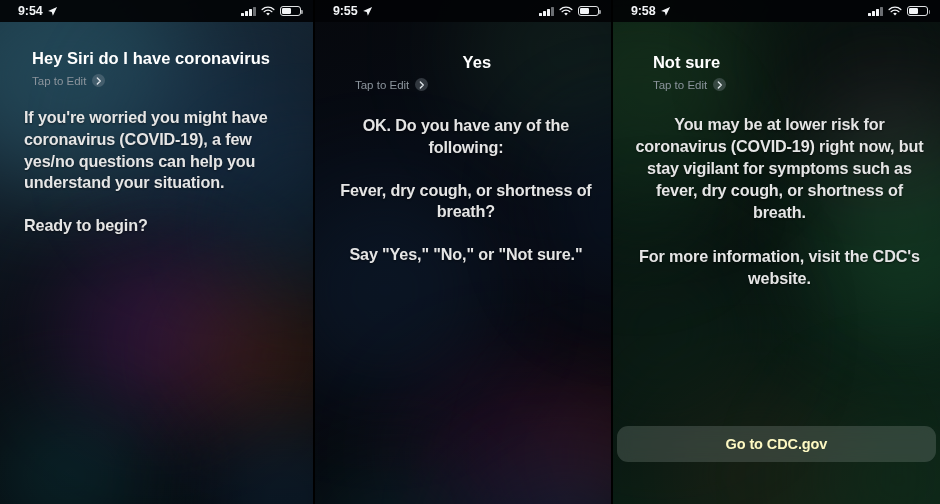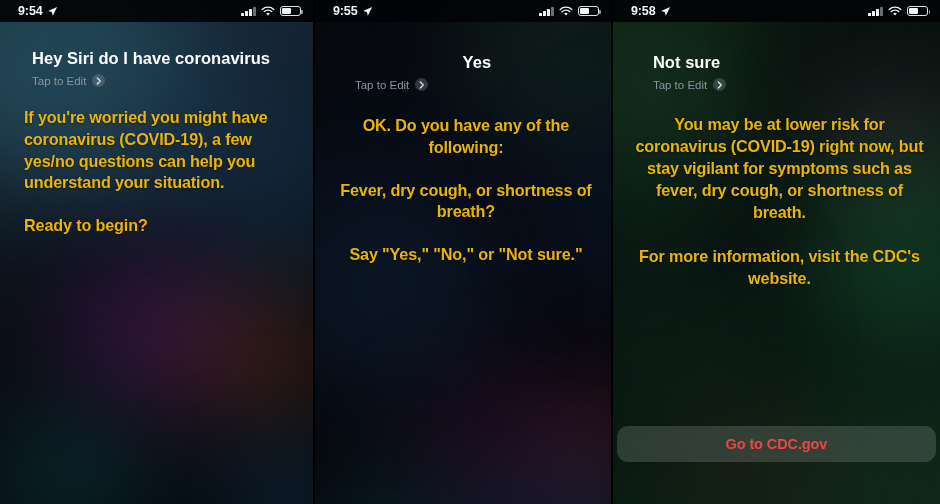--- a/index.html
+++ b/index.html
@@ -142,21 +142,21 @@
     background:rgba(150,160,170,0.30);
     display:flex; align-items:center; justify-content:center;
   }
 
   .answer {
     margin-top:20px;
     padding-left:10px;
     padding-right:4px;
   }
   .para {
-    color:#eab308;
+    color:#e5e5e5;
     font-size:16.2px;
     font-weight:bold;
     line-height:1.345;
     letter-spacing:-0.15px;
     margin-bottom:21px;
     text-shadow:0 1px 2px rgba(0,0,0,.45);
   }
   .para:last-child { margin-bottom:0; }
 
   
@@ -175,21 +175,21 @@
     z-index:5;
     height:36px;
     border-radius:11px;
     background:rgba(128,142,136,0.30);
     backdrop-filter:blur(8px);
     display:flex; align-items:center; justify-content:center;
     border:none;
     cursor:pointer;
   }
   .cdc-button-label {
-    color:#ef4444;
+    color:#fef9c3;
     font-size:14.5px;
     font-weight:bold;
     letter-spacing:-0.1px;
   }
 </style>
 </head>
 <body>
 
 <div class="screens">
 

